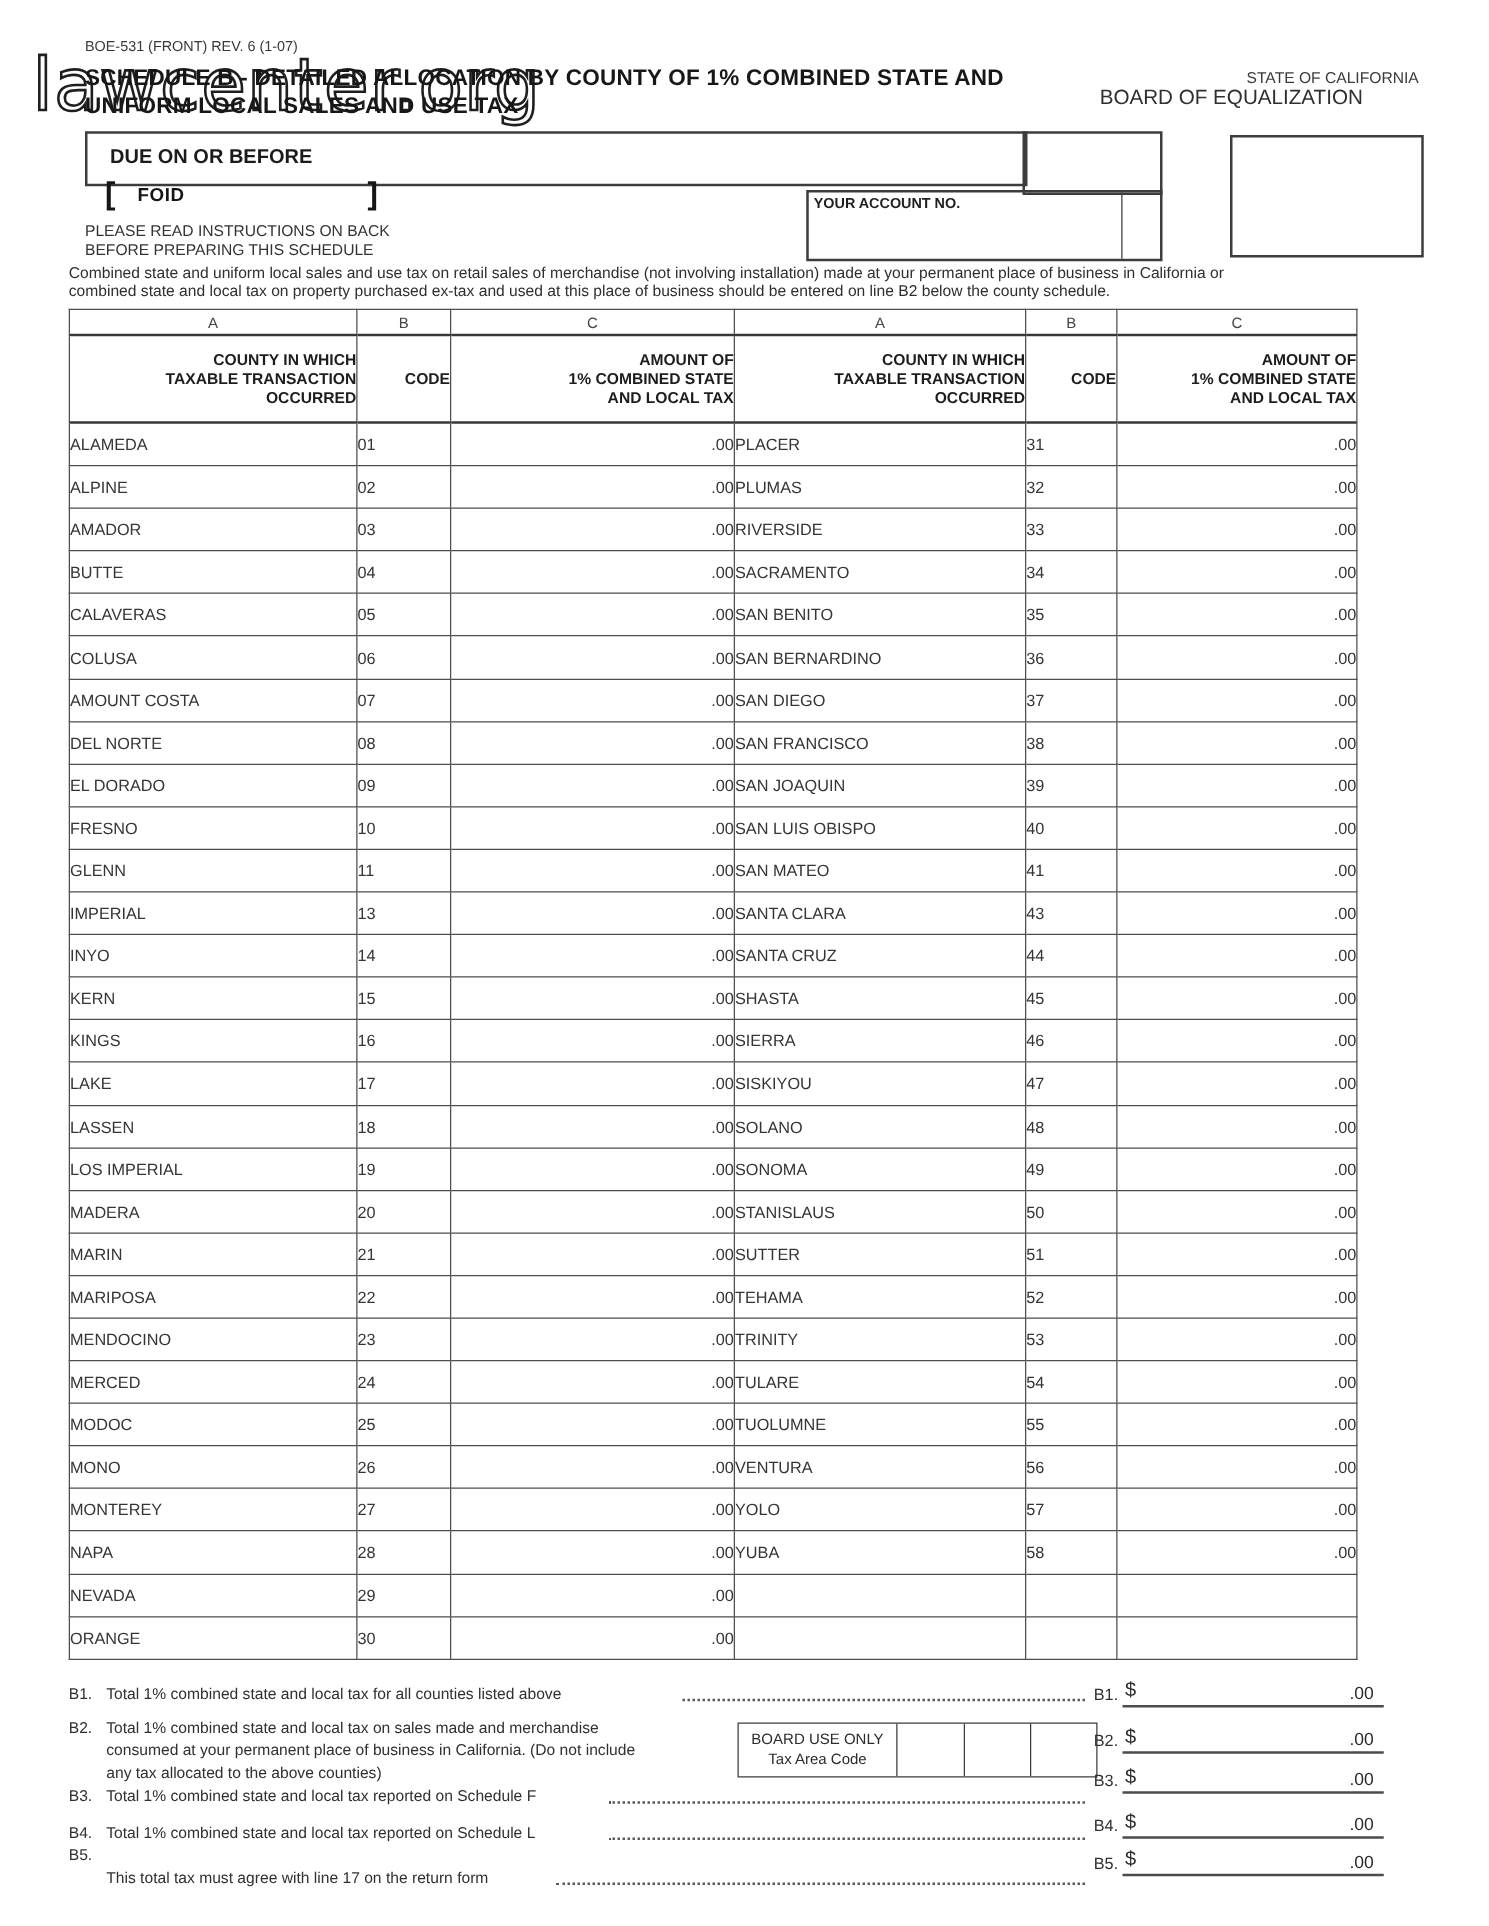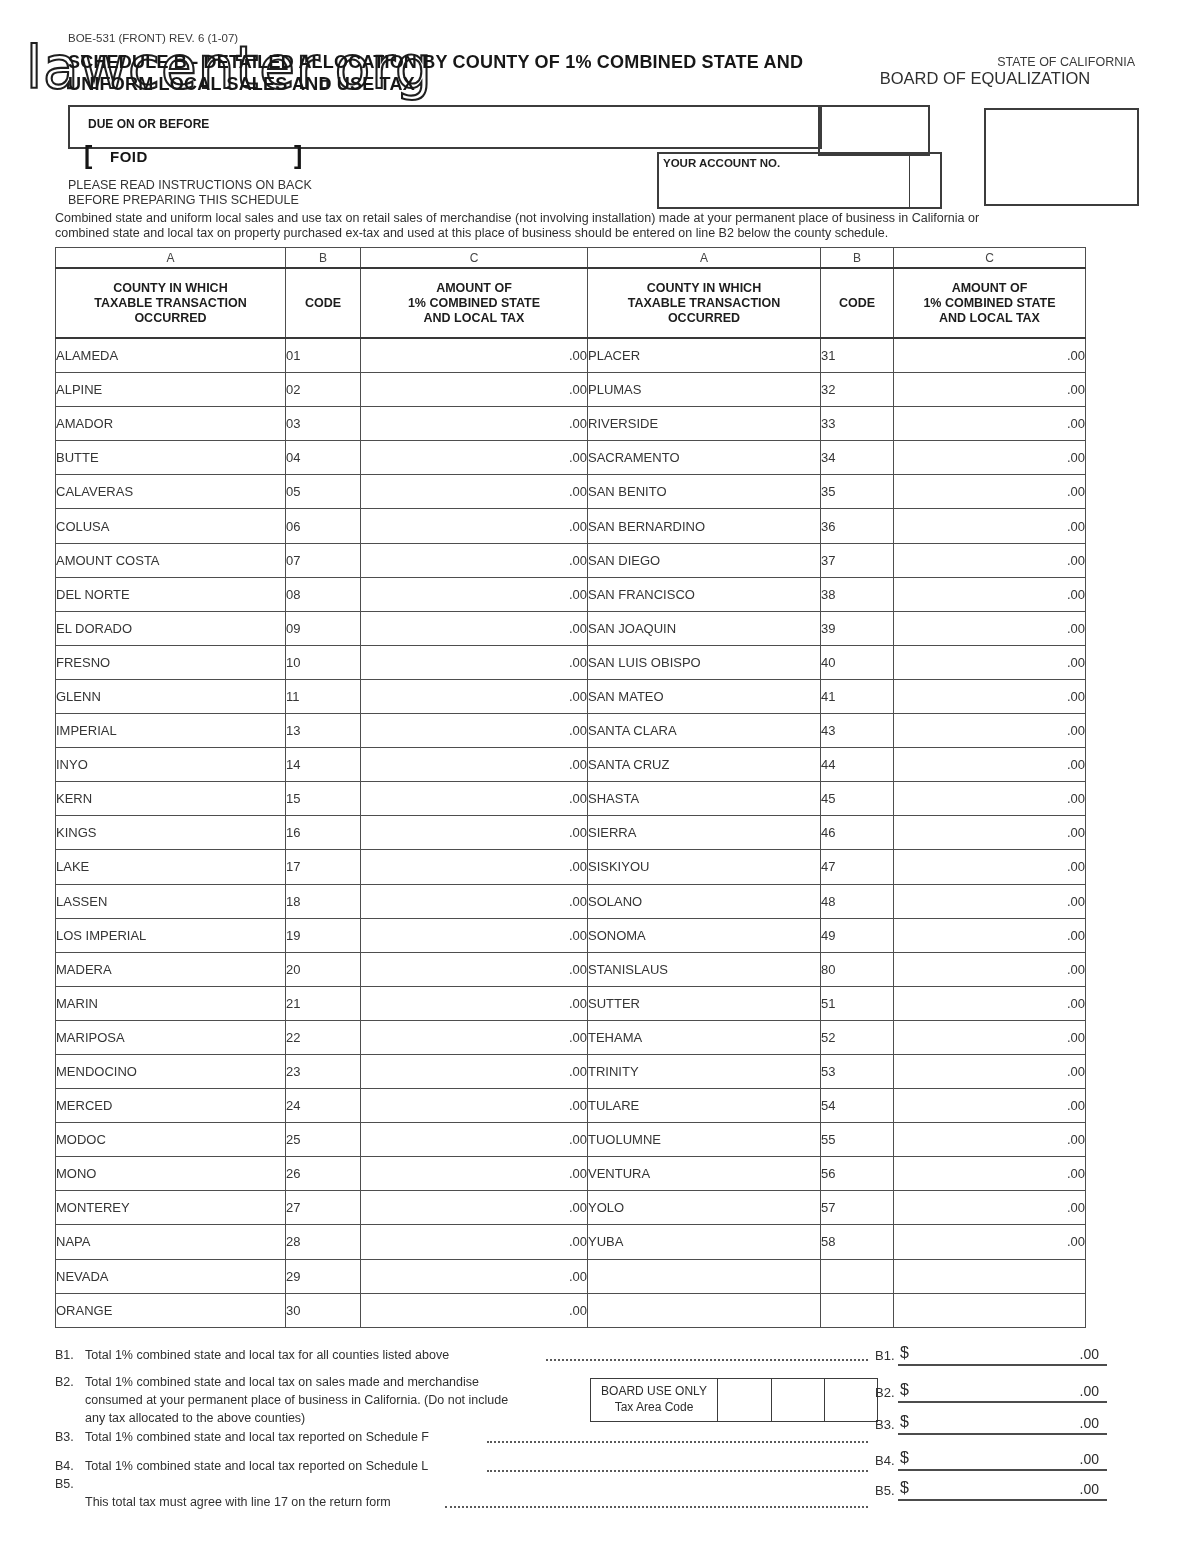--- a/index.html
+++ b/index.html
@@ -14,43 +14,43 @@
   .state-line{left:835px;top:55px;width:300px;text-align:right;font-size:12.5px;color:#3a3a3a;}
   .agency-line{left:835px;top:69px;width:300px;text-align:center;font-size:16.5px;color:#2f2f2f;}
 
   .watermark{left:26px;top:34px;font-size:58px;letter-spacing:1px;color:#222;white-space:nowrap;
              font-family:"DejaVu Sans",sans-serif;}
   @supports (-webkit-text-stroke: 2px #000){
     .watermark{color:transparent;-webkit-text-stroke:2.1px #1f1f1f;}
   }
 
   .due-box{left:68px;top:105px;width:750px;height:40px;border:2px solid #3c3c3c;}
-  .due-label{left:18px;top:10px;font-size:12px;font-weight:bold;color:#1b1b1b;position:absolute;}
+  .due-label{left:18px;top:10px;font-size:16px;font-weight:bold;color:#1b1b1b;position:absolute;}
   .due-cell{left:818px;top:105px;width:108px;height:47px;border:2px solid #3c3c3c;}
   .ref-box{left:984px;top:108px;width:151px;height:94px;border:2px solid #3c3c3c;}
-  .account-box{left:645px;top:152px;width:281px;height:53px;border:2px solid #3c3c3c;margin-left:12px;}
+  .account-box{left:645px;top:152px;width:281px;height:53px;border:2px solid #3c3c3c;}
   .account-label{position:absolute;left:4px;top:3px;font-size:11.5px;font-weight:bold;color:#1f1f1f;}
   .account-divider{position:absolute;right:30px;top:0;bottom:0;width:0;border-left:1.5px solid #3c3c3c;}
 
   .foid-bracket{font-size:25px;font-weight:bold;color:#161616;}
   .foid-b1{left:84px;top:141px;}
   .foid-b2{left:294px;top:141px;}
   .foid-label{left:110px;top:148px;font-size:15px;font-weight:bold;color:#161616;letter-spacing:.5px;}
   .instr{left:68px;font-size:12.5px;color:#333;}
   .instr1{top:178px;} .instr2{top:193px;}
 
   .intro{left:55px;top:211px;width:1040px;font-size:12.5px;line-height:15px;color:#2f2f2f;}
 
   
   table.county{position:absolute;left:55px;top:247px;width:1030px;border-collapse:collapse;
                table-layout:fixed;border:1.5px solid #3a3a3a;}
   table.county td,table.county th{border:1px solid #4e4e4e;padding:0;overflow:hidden;}
   tr.letters td{height:19px;font-size:12px;color:#444;text-align:center;border-bottom:2px solid #383838;font-weight:normal;}
   tr.colheads th{height:68px;font-size:12.5px;line-height:15px;font-weight:bold;color:#1d1d1d;
-                 text-align:center;vertical-align:middle;border-bottom:2px solid #383838;}
+                 text-align:right;vertical-align:middle;border-bottom:2px solid #383838;}
   tr.colheads th span{display:block;}
   tbody.cbody td{height:33.1px;font-size:13px;color:#353535;}
   td.c-county{padding-left:10px;text-align:left;}
   td.c-code{text-align:left;}
   td.c-amt{text-align:right;padding-right:12px;}
 
   
   .bnum{font-size:12.5px;color:#303030;}
   .blabel{font-size:12.5px;color:#303030;white-space:nowrap;}
   .dots{height:0;border-bottom:2px dotted #5a5a5a;}
@@ -286,21 +286,21 @@
           <td class="c-amt">.00</td>
           <td class="c-county">SONOMA</td>
           <td class="c-code">49</td>
           <td class="c-amt">.00</td>
         </tr>
         <tr>
           <td class="c-county">MADERA</td>
           <td class="c-code">20</td>
           <td class="c-amt">.00</td>
           <td class="c-county">STANISLAUS</td>
-          <td class="c-code">80</td>
+          <td class="c-code">50</td>
           <td class="c-amt">.00</td>
         </tr>
         <tr>
           <td class="c-county">MARIN</td>
           <td class="c-code">21</td>
           <td class="c-amt">.00</td>
           <td class="c-county">SUTTER</td>
           <td class="c-code">51</td>
           <td class="c-amt">.00</td>
         </tr>

